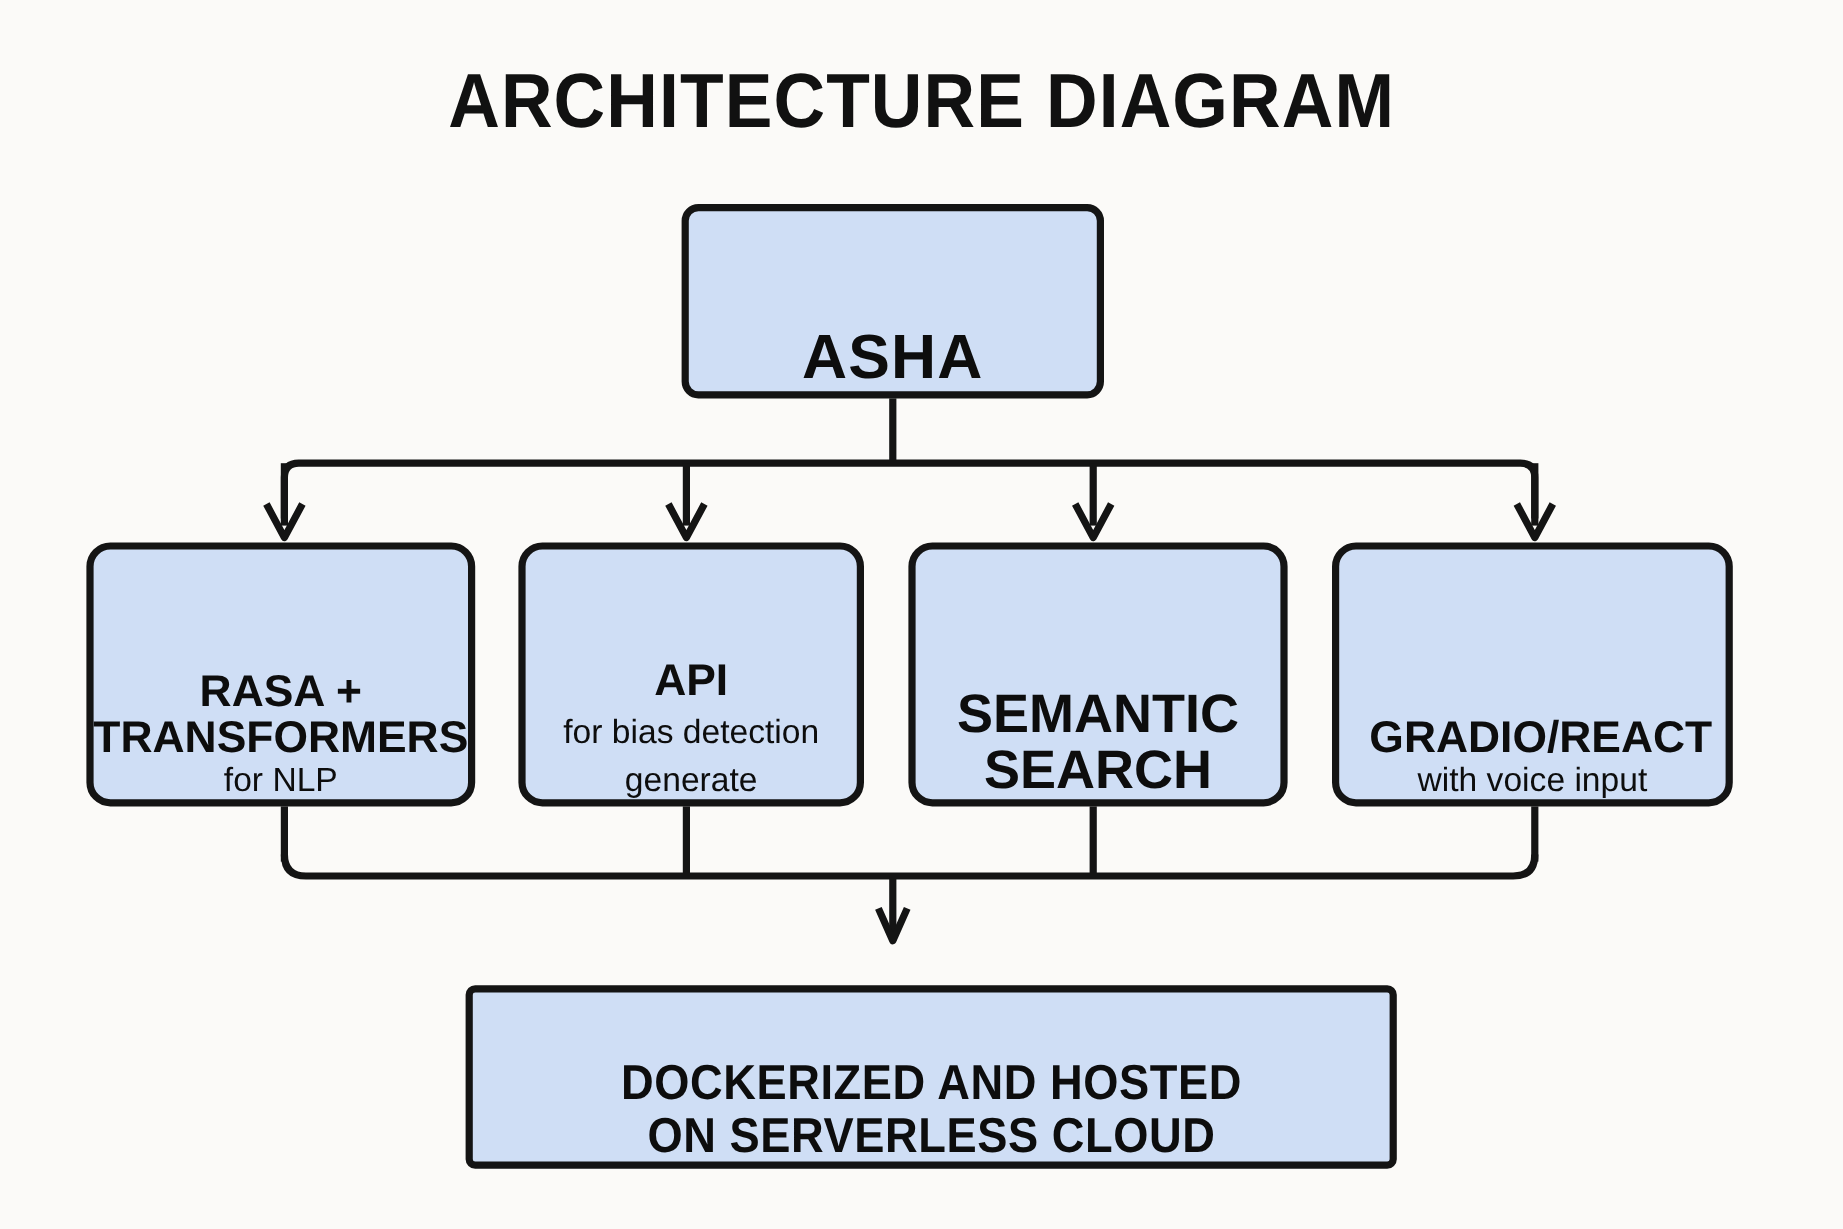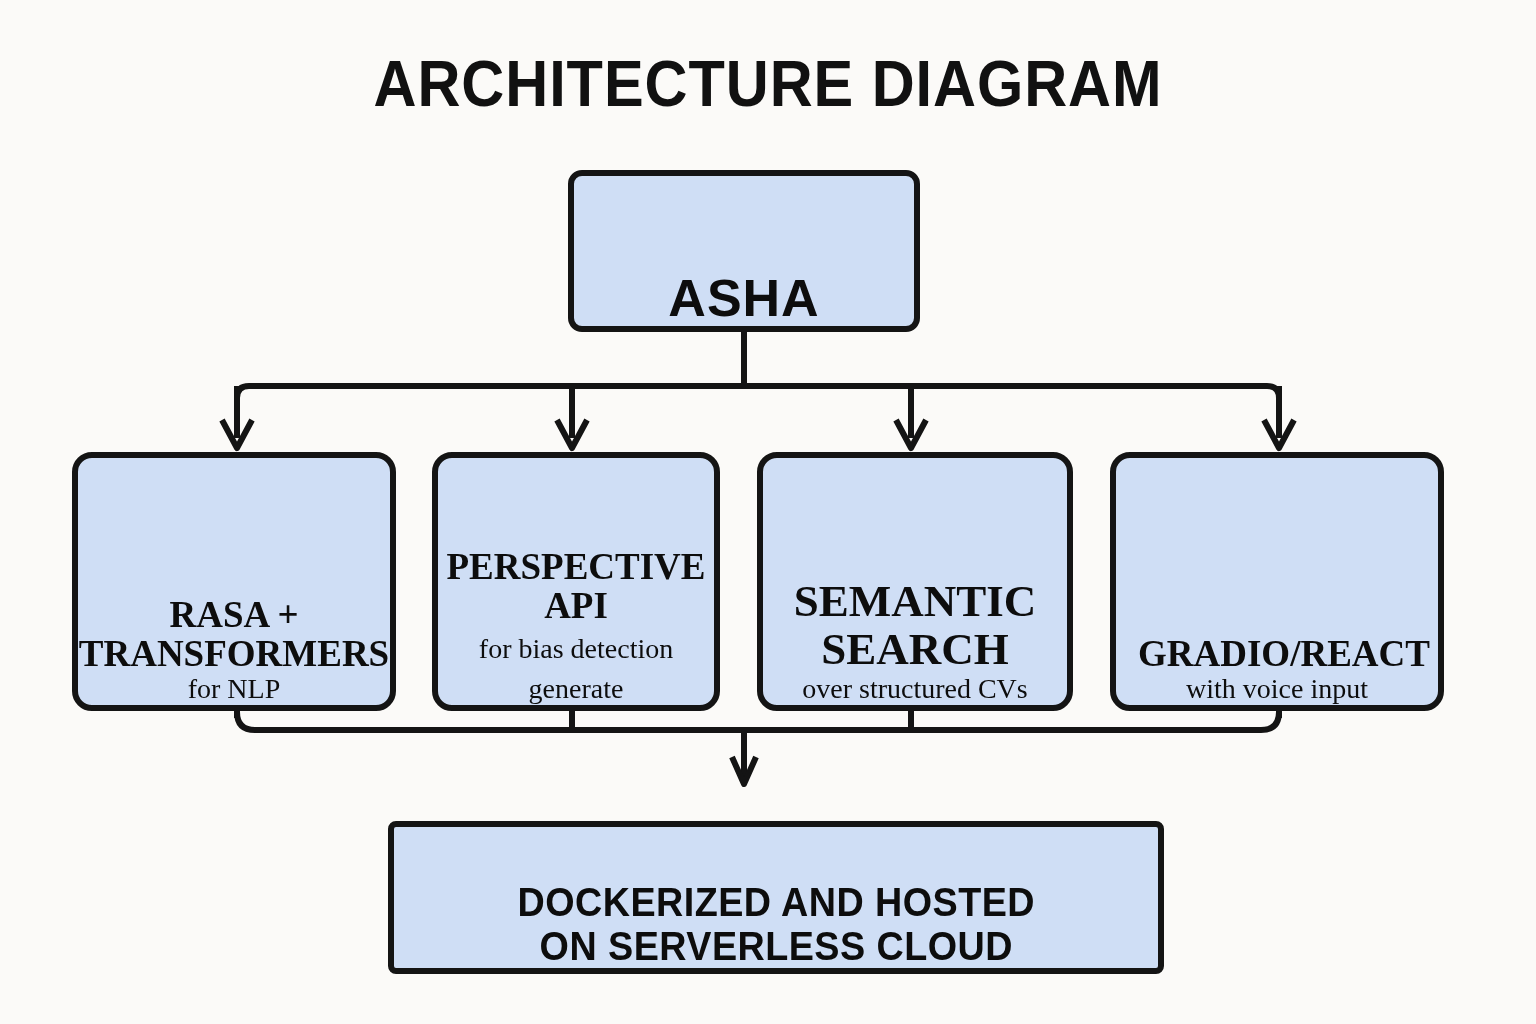--- a/index.html
+++ b/index.html
@@ -83,23 +83,22 @@
     border-radius: 14px;
   }
   #node-root .title {
     font-size: 52px;
     letter-spacing: 1px;
   }
 
   
   .node-mid {
     top: 452px;
-    height: 259px;
+    height: 220px;
     border-radius: 20px;
-    font-family: Liberation Serif, serif;
   }
   .node-mid .title {
     font-size: 37px;
     letter-spacing: 0px;
   }
   .node-mid .subtitle {
     font-size: 28px;
     margin-top: 1px;
   }
 
@@ -178,30 +177,28 @@
     <div class="title">ASHA</div>
   </div>
 
   <div class="node node-mid" id="node-rasa">
     <div class="title">RASA +</div>
     <div class="title">TRANSFORMERS</div>
     <div class="subtitle">for NLP</div>
   </div>
 
   <div class="node node-mid" id="node-perspective">
-    <div class="title">PERSPECTIVE</div>
     <div class="title">API</div>
     <div class="subtitle">for bias detection</div>
     <div class="subtitle">generate</div>
   </div>
 
   <div class="node node-mid" id="node-semantic">
     <div class="title">SEMANTIC</div>
     <div class="title">SEARCH</div>
-    <div class="subtitle">over structured CVs</div>
   </div>
 
   <div class="node node-mid" id="node-frontend">
     <div class="title">GRADIO/REACT</div>
     <div class="subtitle">with voice input</div>
   </div>
 
   <div class="node" id="node-deploy">
     <div class="title">DOCKERIZED AND HOSTED</div>
     <div class="title">ON SERVERLESS CLOUD</div>

